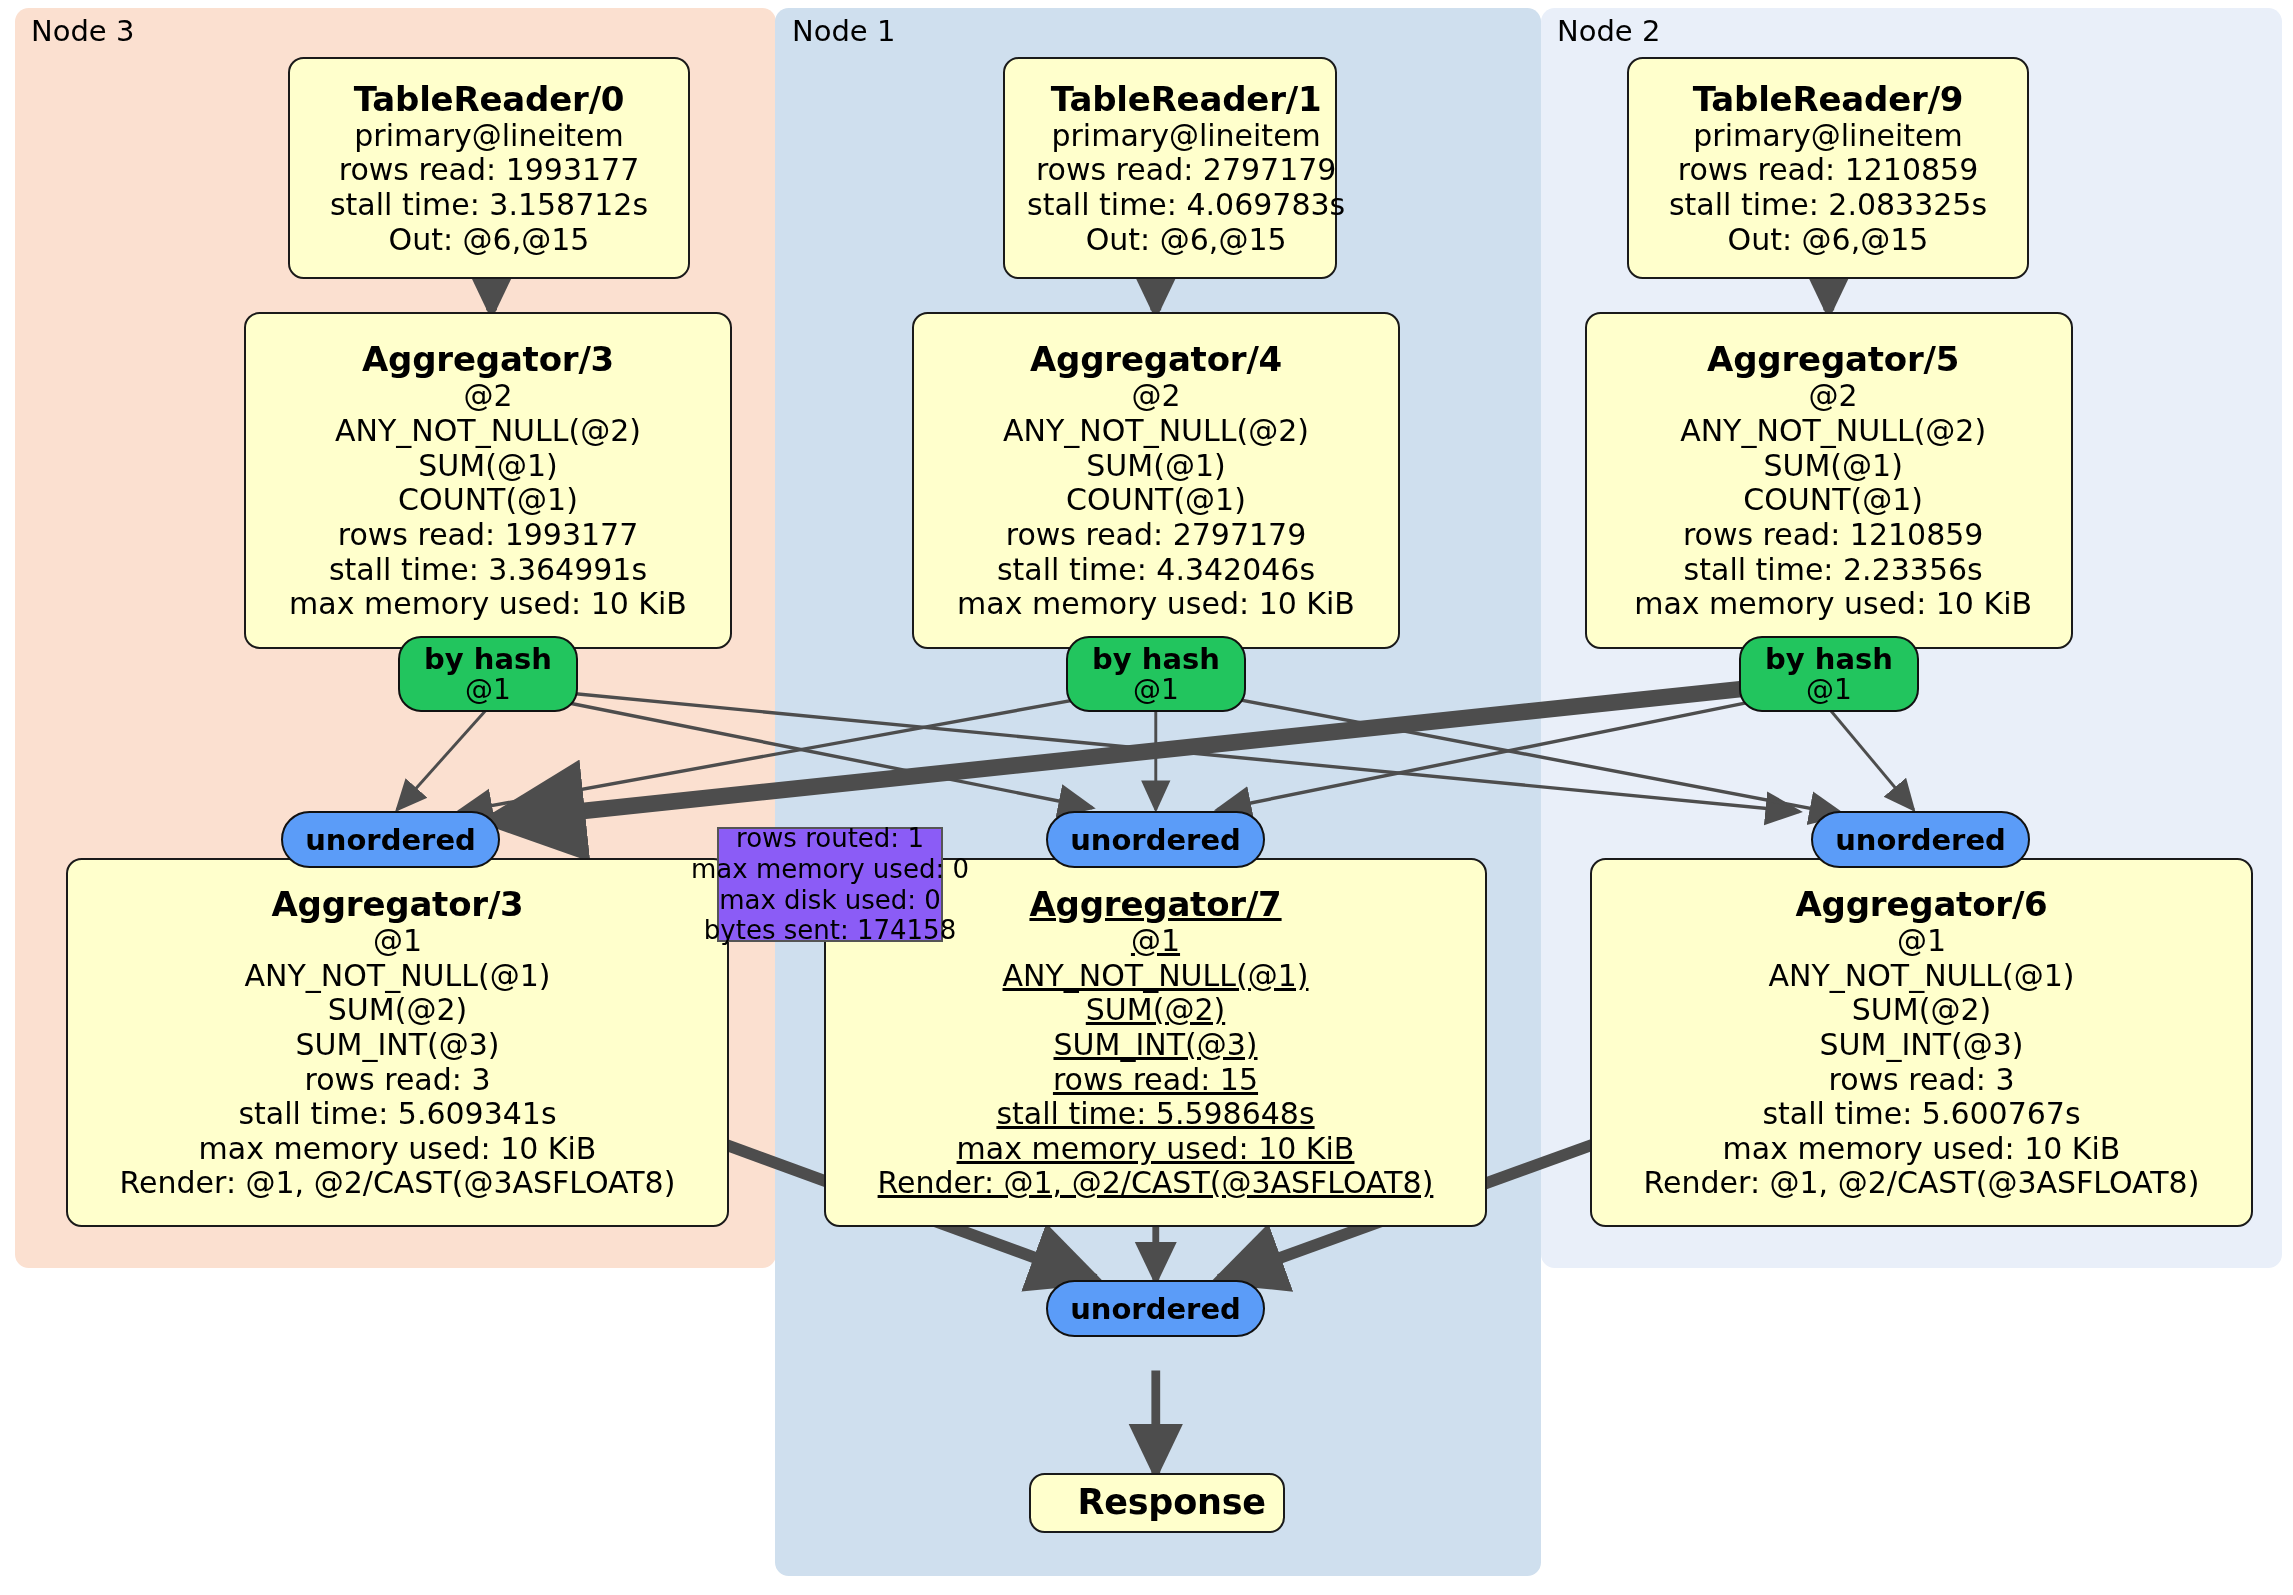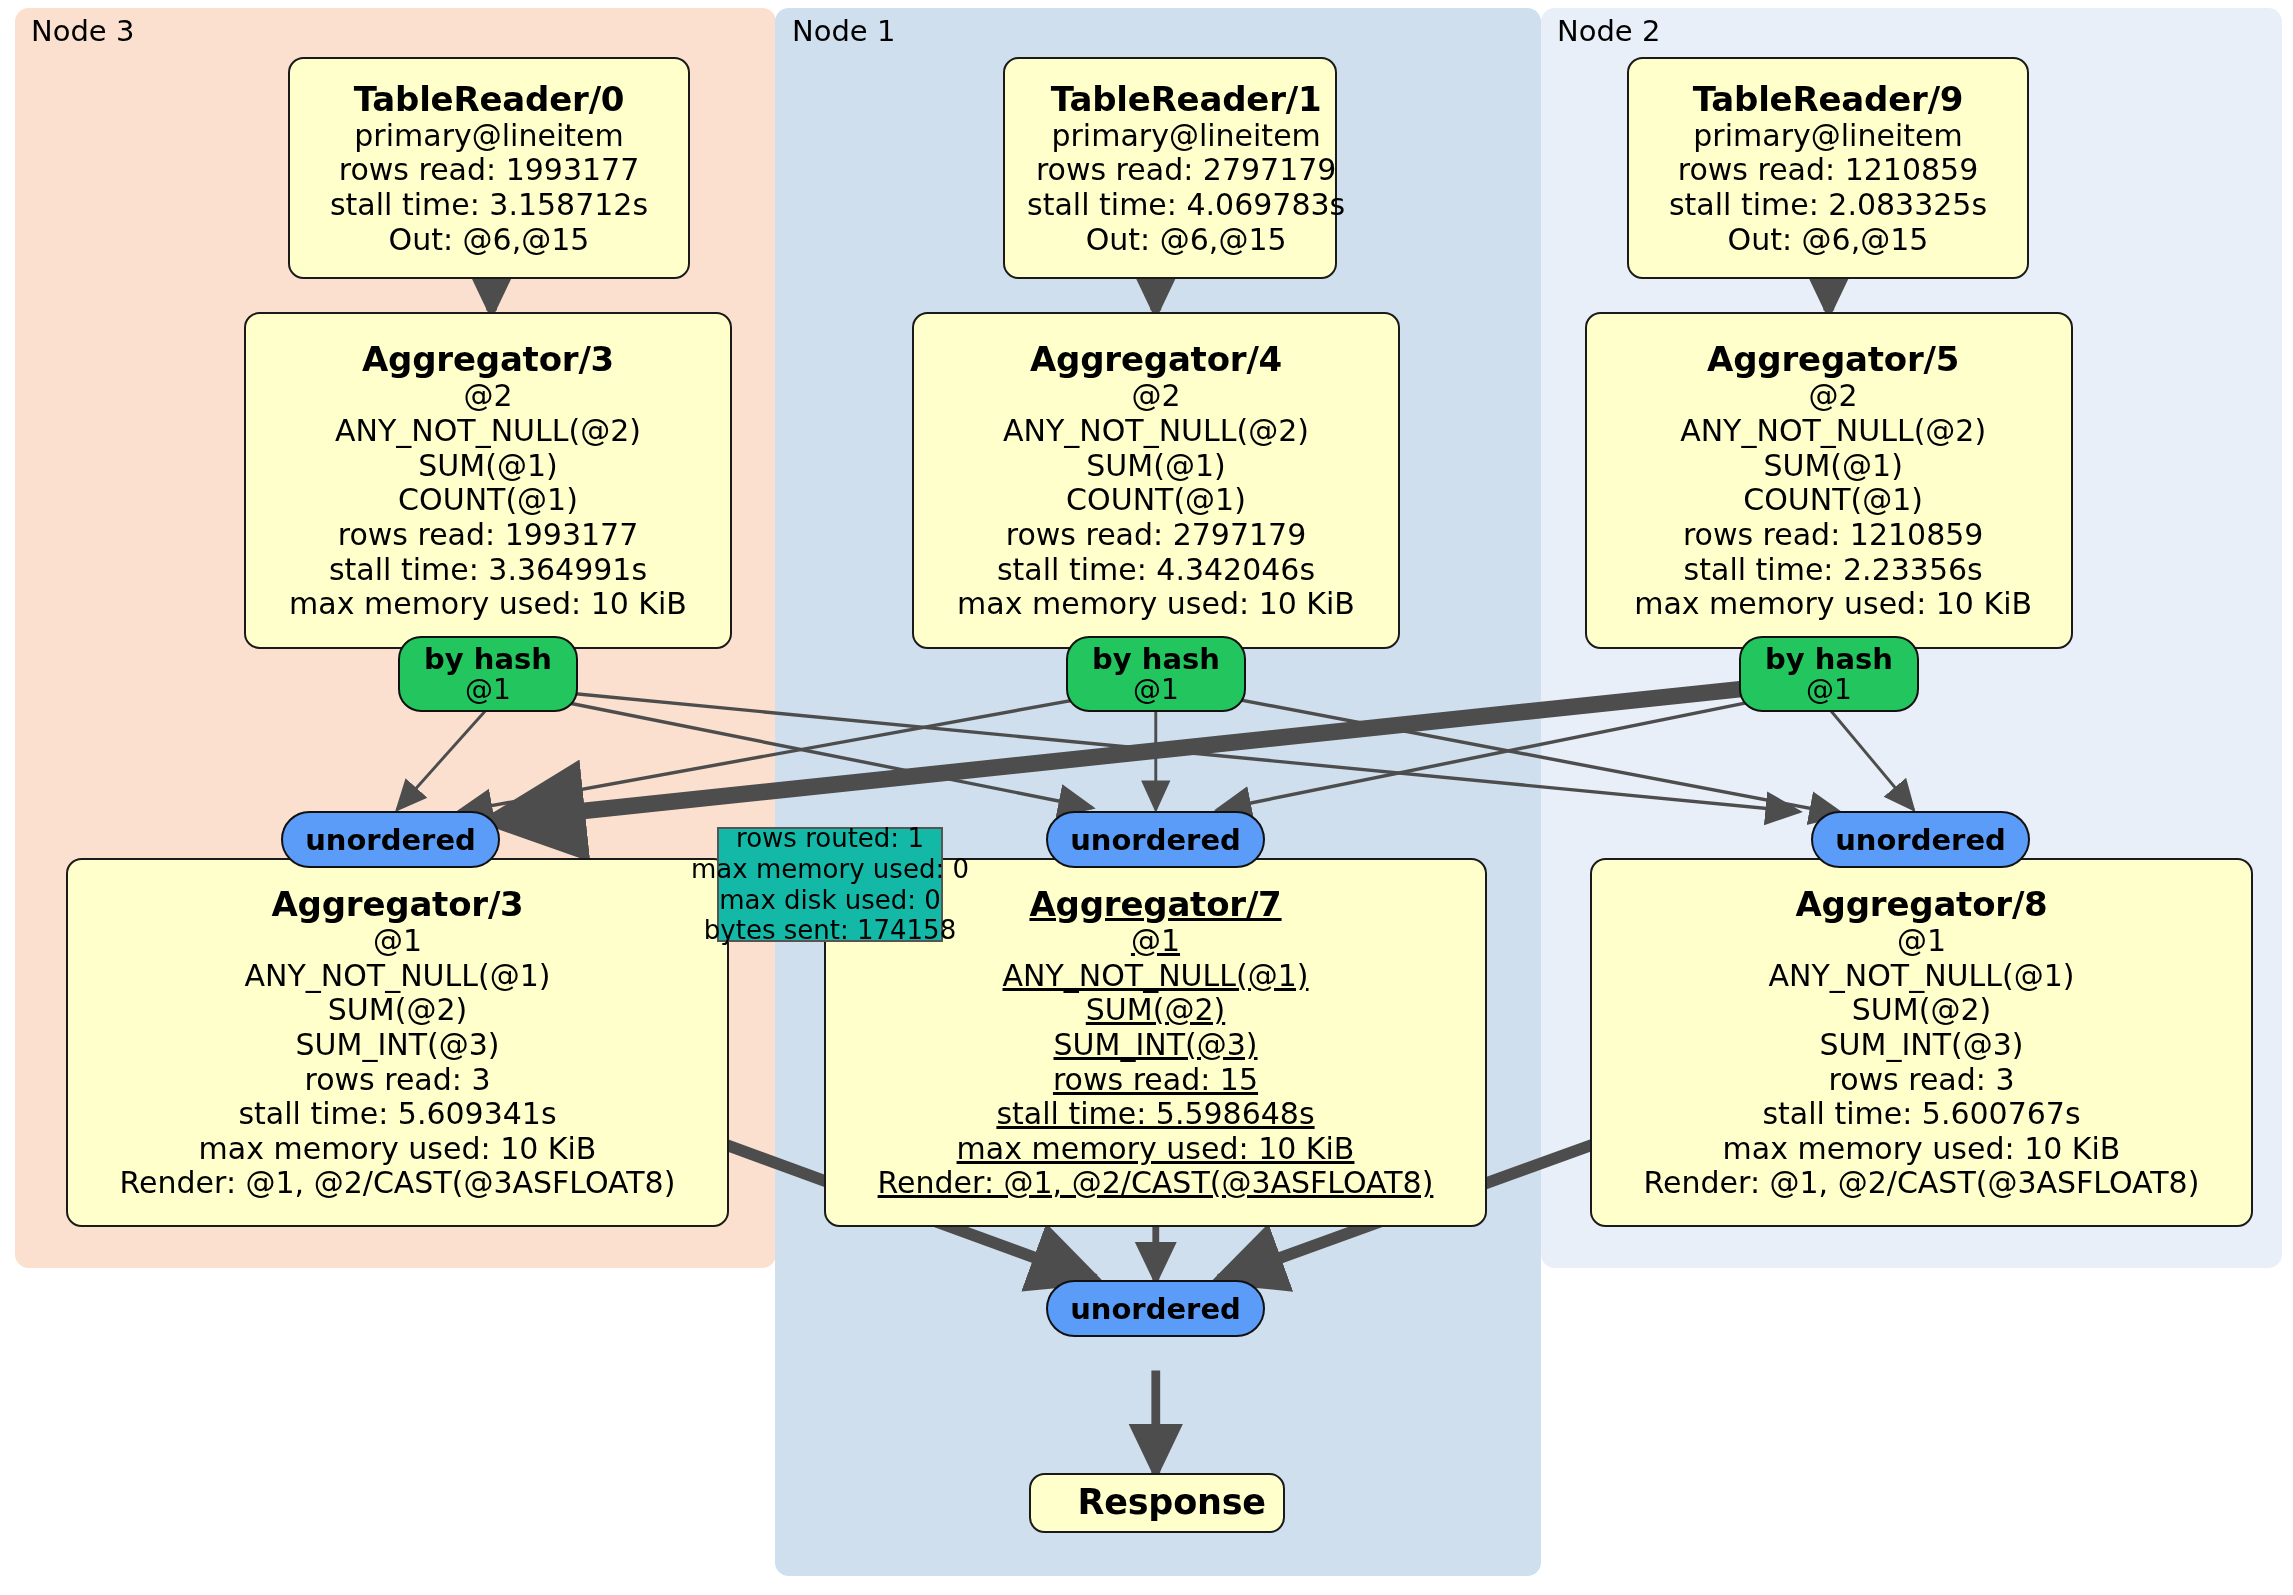--- a/index.html
+++ b/index.html
@@ -96,21 +96,21 @@
     border-radius: 974px;
   }
   .pill.unordered .t1 {
     font-weight: bold;
     font-size: 29px;
     color: #000;
   }
   .tooltip {
     position: absolute;
     box-sizing: border-box;
-    background: #14b8a6;
+    background: #8b5cf6;
     border: 2px solid #555;
     display: flex;
     flex-direction: column;
     align-items: center;
     justify-content: center;
     padding: 3.9px 9.8px;
     z-index: 20;
   }
   .tooltip .line {
     font-size: 26px;
@@ -273,21 +273,21 @@
     <div class="line">ANY_NOT_NULL(@1)</div>
     <div class="line">SUM(@2)</div>
     <div class="line">SUM_INT(@3)</div>
     <div class="line">rows read: 15</div>
     <div class="line">stall time: 5.598648s</div>
     <div class="line">max memory used: 10 KiB</div>
     <div class="line">Render: @1, @2/CAST(@3ASFLOAT8)</div>
   </div>
 
   <div class="node" style="left:1590px; top:858px; width:663px; height:369px;">
-    <div class="title">Aggregator/8</div>
+    <div class="title">Aggregator/6</div>
     <div class="line">@1</div>
     <div class="line">ANY_NOT_NULL(@1)</div>
     <div class="line">SUM(@2)</div>
     <div class="line">SUM_INT(@3)</div>
     <div class="line">rows read: 3</div>
     <div class="line">stall time: 5.600767s</div>
     <div class="line">max memory used: 10 KiB</div>
     <div class="line">Render: @1, @2/CAST(@3ASFLOAT8)</div>
   </div>
 

